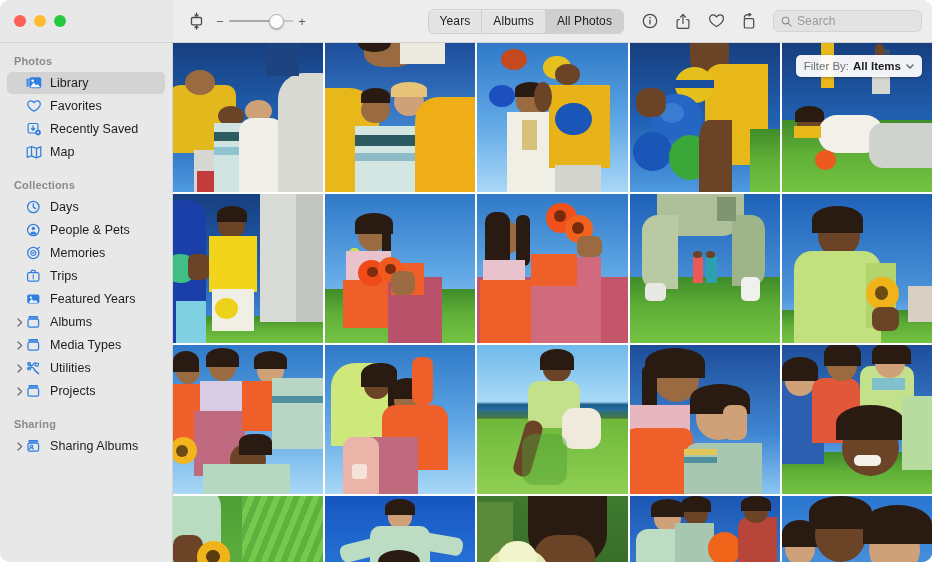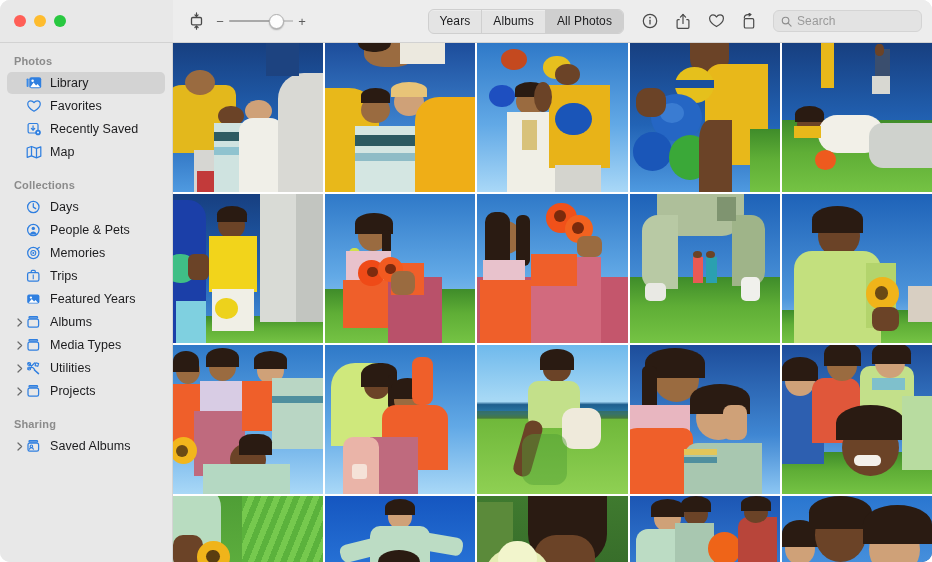--- a/index.html
+++ b/index.html
@@ -616,21 +616,21 @@
             </svg>
         </span>
         <span class="sb-ico">
           <svg width="15" height="14" viewBox="0 0 15 14">
             <rect x="3.0" y="1.7" width="8.6" height="1.5" rx="0.7" fill="none" stroke="#2f7fe0" stroke-width="1.2"></rect>
             <rect x="2.0" y="4.1" width="10.6" height="8.0" rx="1.6" fill="none" stroke="#2f7fe0" stroke-width="1.25"></rect>
             <circle cx="5.4" cy="7.2" r="1.25" fill="none" stroke="#2f7fe0" stroke-width="1.1"></circle>
             <path d="M3.2 10.6 C3.6 9.1 4.4 8.6 5.4 8.6 C6.4 8.6 7.2 9.1 7.6 10.6" fill="none" stroke="#2f7fe0" stroke-width="1.1"></path>
           </svg>
         </span>
-        <span class="sb-label">Saved Albums</span>
+        <span class="sb-label">Sharing Albums</span>
       </div>
 
     </div>
 
     <div class="content">
 
       <div class="grid">
 
         <div class="cell">
           <div class="ph sky-deep">
@@ -705,20 +705,29 @@
             <span class="sh" style="left:26%;top:-4%;width:9%;height:34%;background:#e8b81a;"></span>
             <span class="sh" style="left:62%;top:4%;width:10%;height:22%;background:#3a4e6e;"></span>
             <span class="sh skin-d" style="left:62%;top:1%;width:6%;height:8%;border-radius:40%;"></span>
             <span class="sh" style="left:60%;top:22%;width:12%;height:12%;background:#d8d8d2;"></span>
             <span class="sh r skin-d" style="left:10%;top:46%;width:18%;height:17%;"></span>
             <span class="sh hair" style="left:9%;top:42%;width:19%;height:11%;border-radius:50% 50% 0 0;"></span>
             <span class="sh" style="left:24%;top:48%;width:44%;height:26%;background:#f2f0e8;border-radius:20px;"></span>
             <span class="sh" style="left:58%;top:54%;width:44%;height:30%;background:#cfd2cd;border-radius:14px 0 0 14px;"></span>
             <span class="sh r" style="left:22%;top:72%;width:14%;height:13%;background:#ee5a1e;"></span>
             <span class="sh" style="left:8%;top:56%;width:18%;height:8%;background:#e8b81a;"></span>
+          </div>
+          <div class="filter-pill">
+            <span class="filter-label">Filter By:</span>
+            <span class="filter-value">All Items</span>
+            <span class="filter-chev">
+              <svg width="8" height="5" viewBox="0 0 8 5">
+                  <path d="M1 1 L4 4 L7 1" fill="none" stroke="#5a5a5e" stroke-width="1.2" stroke-linecap="round" stroke-linejoin="round"></path>
+                </svg>
+            </span>
           </div>
         </div>
 
         <div class="cell">
           <div class="ph sky-deep">
             <span class="sh grass" style="left:0;top:82%;width:100%;height:18%;"></span>
             <span class="sh" style="left:-8%;top:4%;width:30%;height:96%;background:#1b3fa8;border-radius:0 18px 0 0;"></span>
             <span class="sh r" style="left:-6%;top:40%;width:22%;height:20%;background:#3fbf86;"></span>
             <span class="sh skin-d" style="left:10%;top:40%;width:14%;height:18%;border-radius:6px;"></span>
             <span class="sh" style="left:2%;top:72%;width:20%;height:30%;background:#7fd0e0;"></span>

